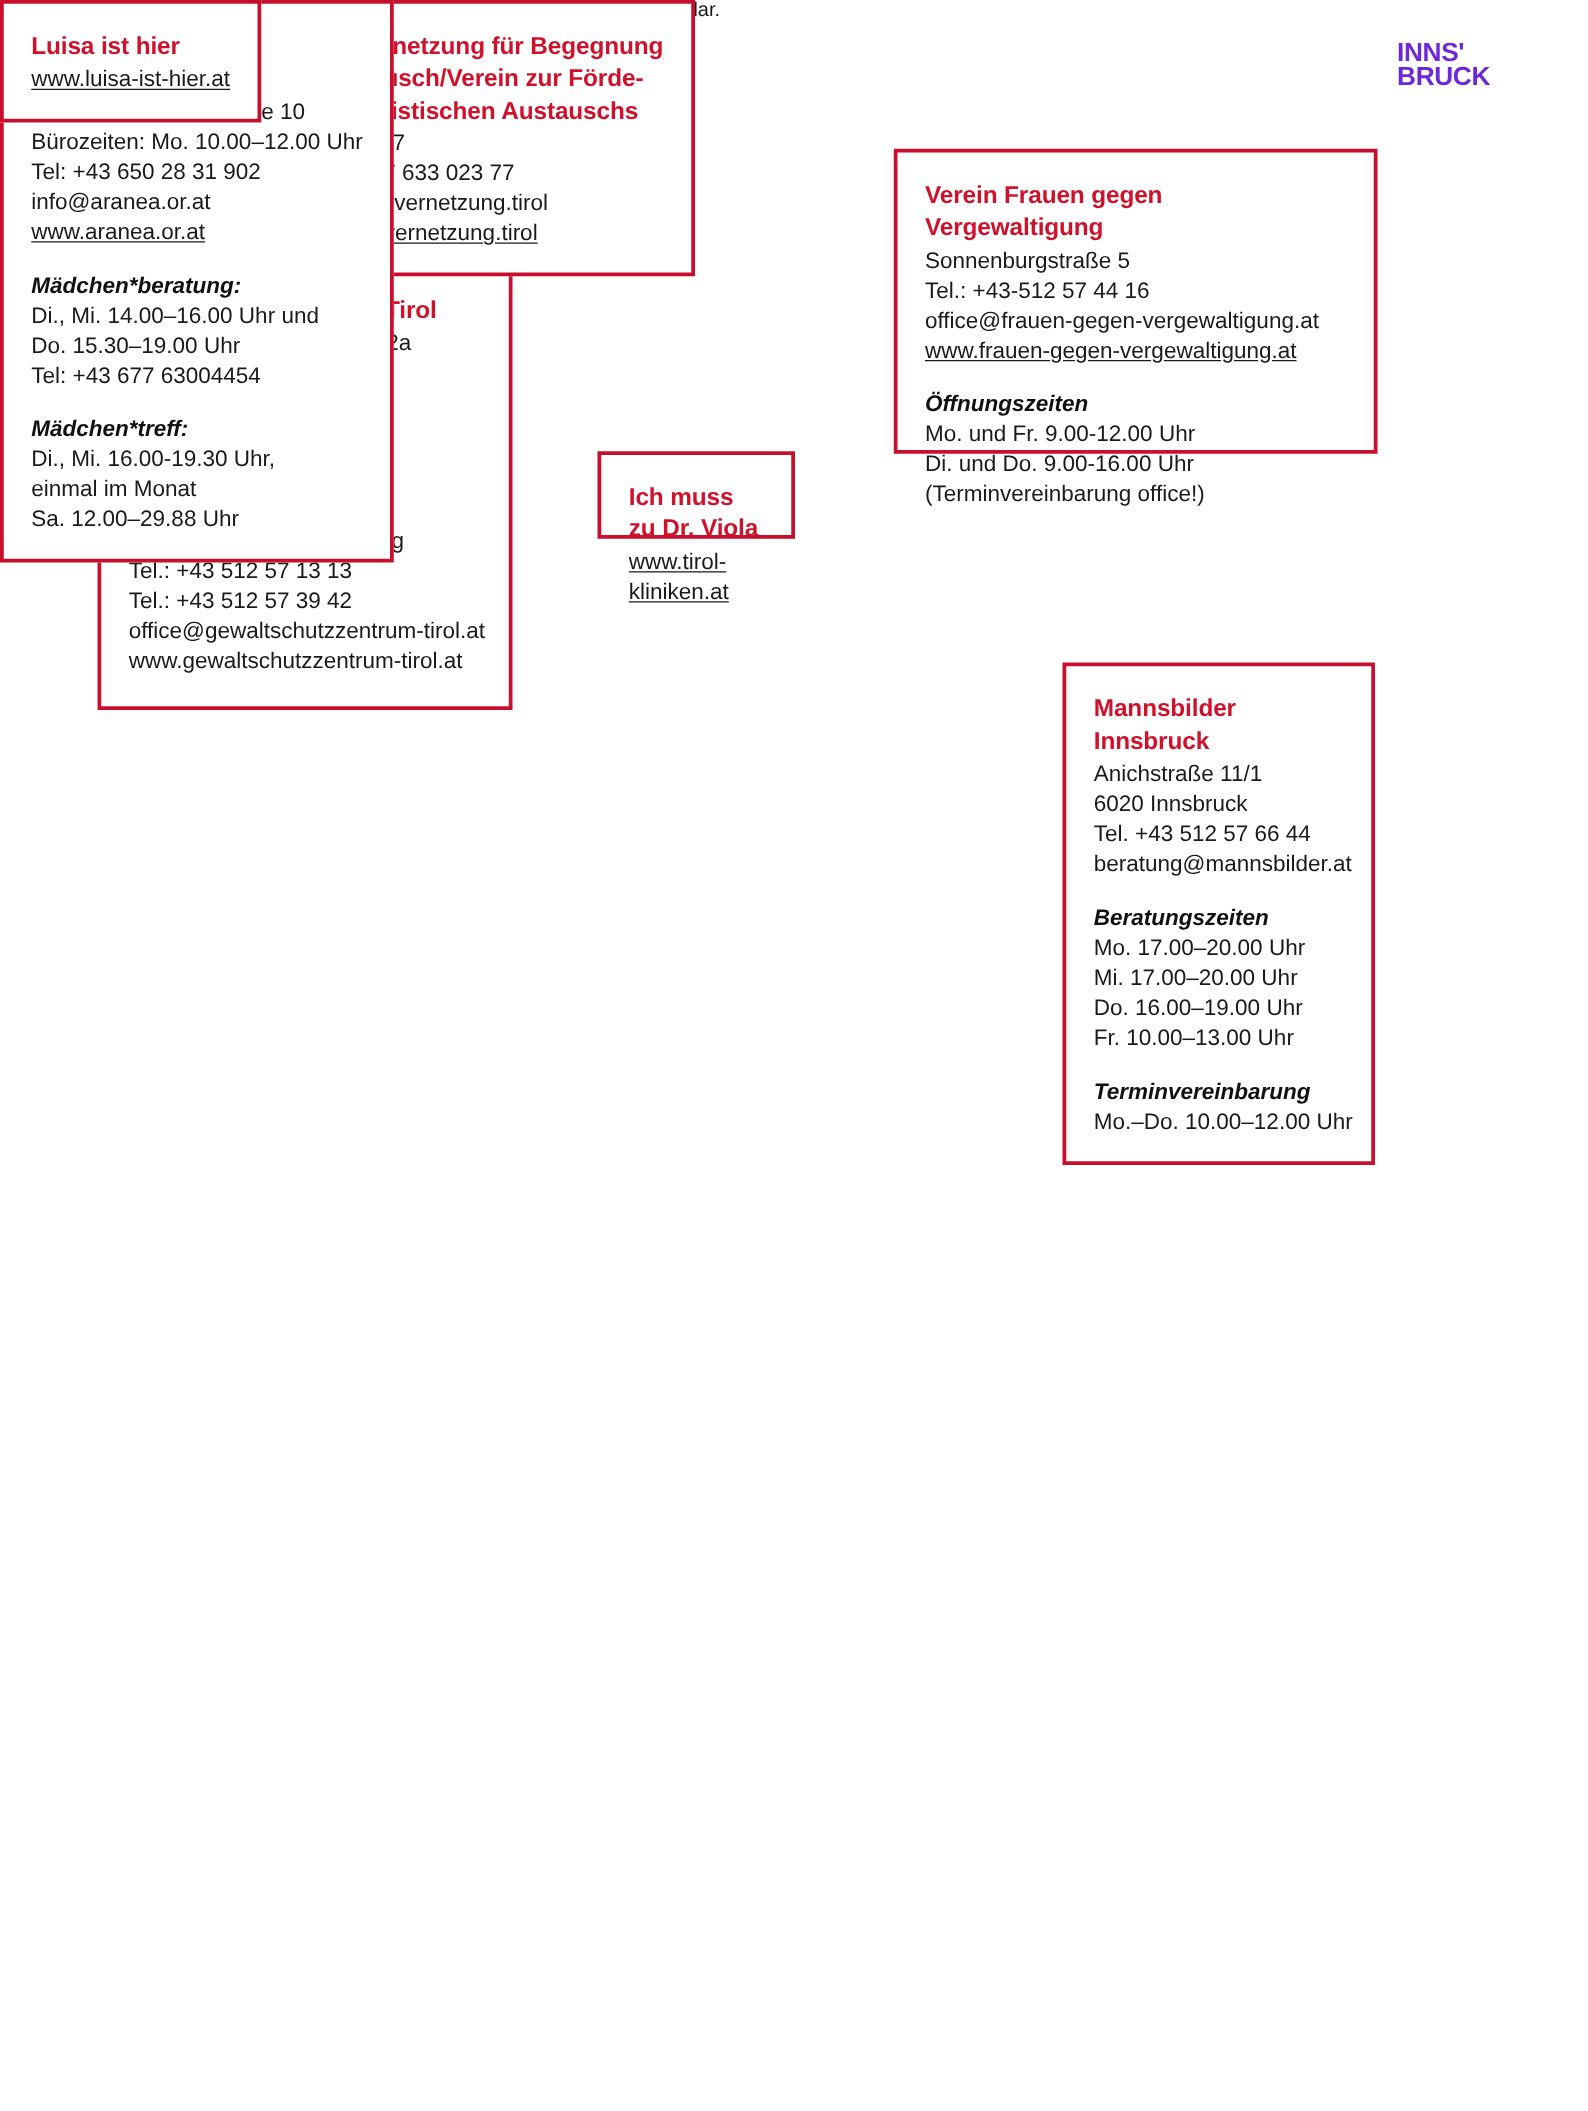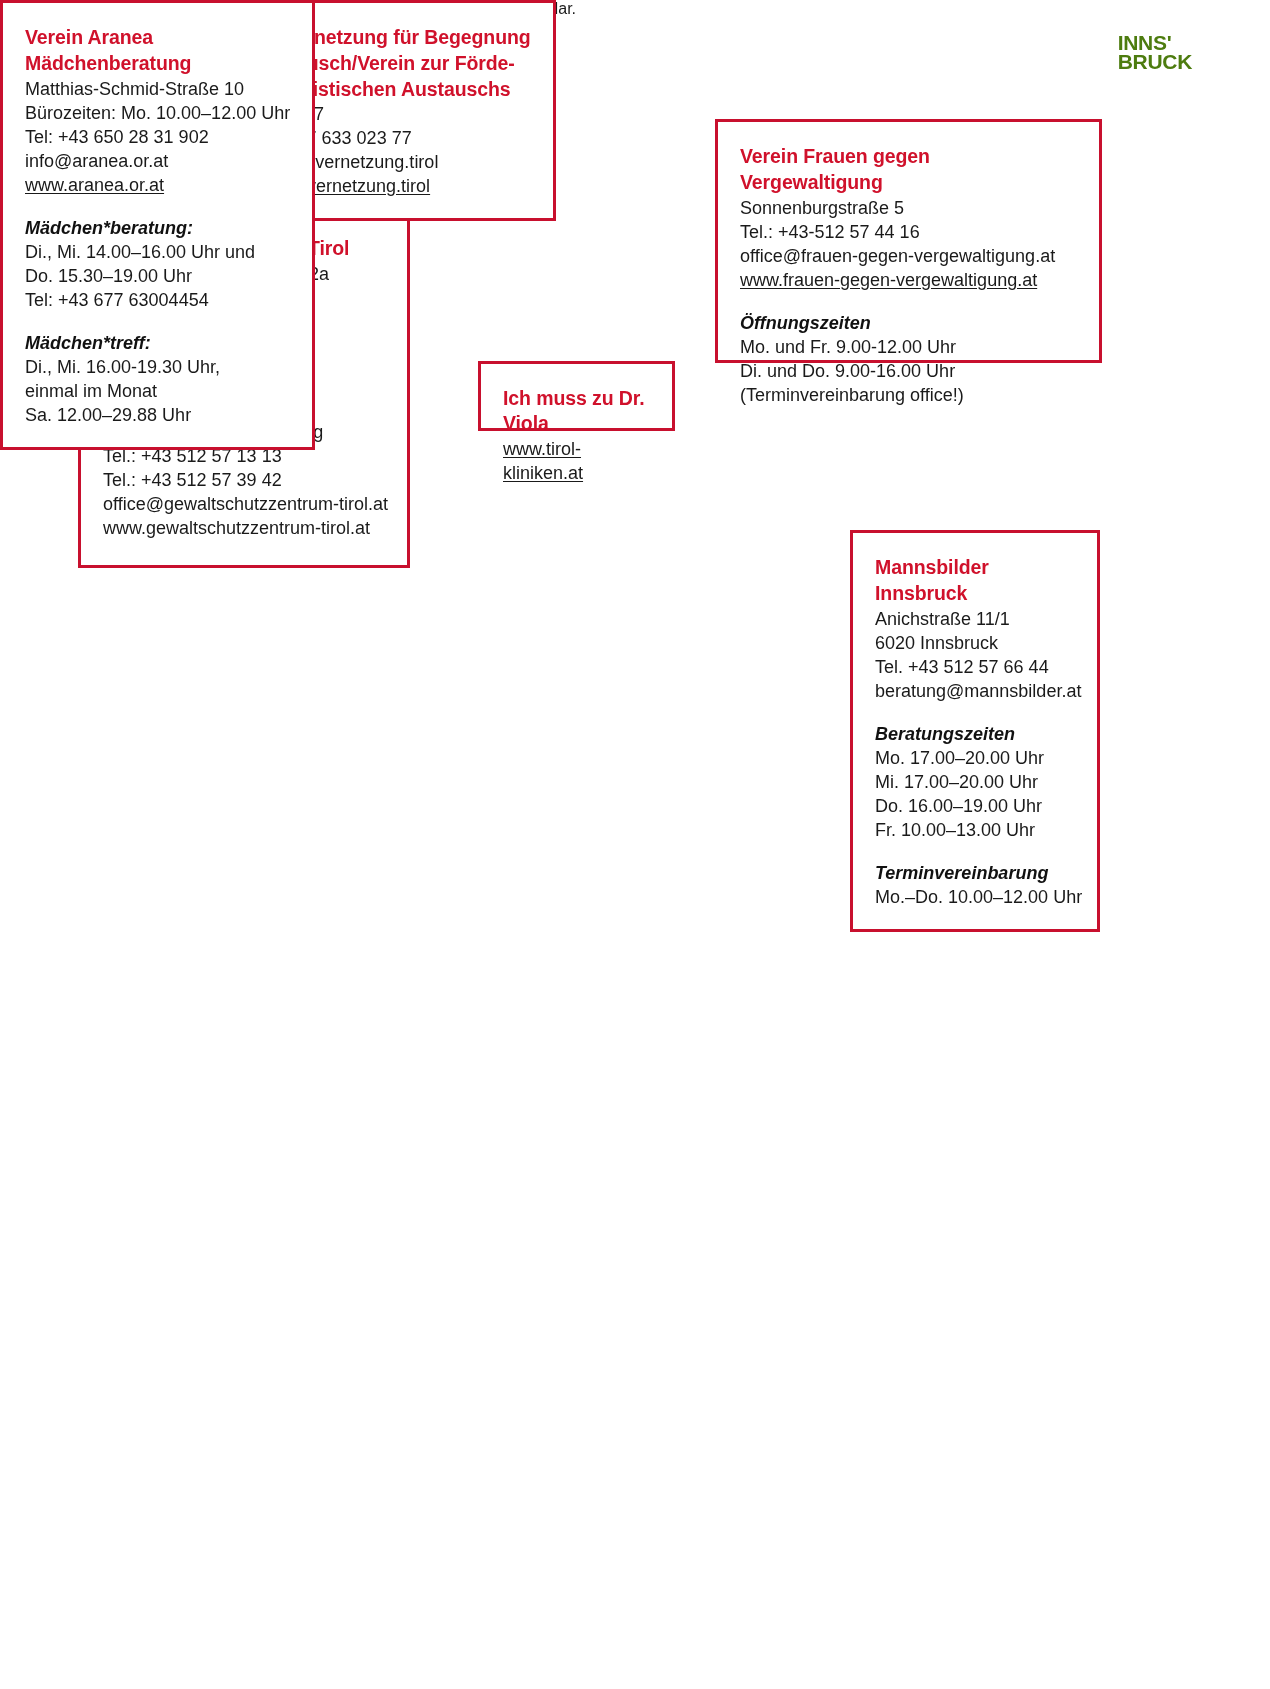--- a/index.html
+++ b/index.html
@@ -21,21 +21,21 @@
 
   
   .logo {
     position: absolute;
     right: 78px;
     top: 33px;
     text-align: left;
     line-height: 0.92;
     font-weight: 700;
     letter-spacing: -0.3px;
-    color: #4d7c0f;
+    color: #6d28d9;
     font-size: 21px;
   }
   .logo .l1, .logo .l2 { display: block; }
 
   
   .box {
     position: absolute;
     border: 3px solid #c8102e;
     background: #ffffff;
     box-sizing: border-box;
@@ -70,21 +70,21 @@
     color: #1a1a1a;
     text-decoration: underline;
     text-underline-offset: 2px;
     display: inline-block;
   }
   .gap { height: 19px; }
 
   
   #box-gewaltschutz { left: 78px;  top: 211px;  width: 332px; height: 357px; }
   #box-frauen-gegen { left: 715px; top: 119px;  width: 387px; height: 244px; }
-  #box-dr-viola     { left: 478px; top: 361px;  width: 197px; height: 70px;  }
+  #box-dr-viola     { left: 478px; top: 361px;  width: 158px; height: 70px;  }
   #box-mannsbilder  { left: 850px; top: 530px;  width: 250px; height: 402px; }
   #box-vernetzung   { left: 188px; top": 0;     }
   #box-vernetzung   { left: 188px; top: 673px;  width: 388px; height: 203px; }
   #box-aranea       { left: 529px; top: 956px;  width: 296px; height: 450px; }
   #box-luisa        { left: 123px; top: 1170px; width: 216px; height: 98px;  }
 
   #box-dr-viola .box-inner { padding: 14px 20px; }
   #box-luisa .box-inner    { padding: 18px 20px; }
 
   #box-dr-viola .b-title { font-size: 19px; }
@@ -225,20 +225,26 @@
       <div class="b-line">Do. 15.30–19.00 Uhr</div>
       <div class="b-line">Tel: +43 677 63004454</div>
       <div class="gap"></div>
       <div class="b-sub">Mädchen*treff:</div>
       <div class="b-line">Di., Mi. 16.00-19.30 Uhr,</div>
       <div class="b-line">einmal im Monat</div>
       <div class="b-line">Sa. 12.00–29.88 Uhr</div>
     </div>
   </div>
 
+  <div class="box" id="box-luisa">
+    <div class="box-inner">
+      <div class="b-title">Luisa ist hier</div>
+      <div><a class="b-link" href="#">www.luisa-ist-hier.at</a></div>
+    </div>
+  </div>
 
   <div class="footnote">*Hinweis: Die hier veröffentlichten Kontaktmöglichkeiten stellen eine Auswahl dar.</div>
 
   <div class="footer">
     <span class="footer-label">INNSBRUCK INFORMIERT</span>
     <span class="footer-slash"></span>
     <span class="footer-page">9</span>
   </div>
 
 </div>

